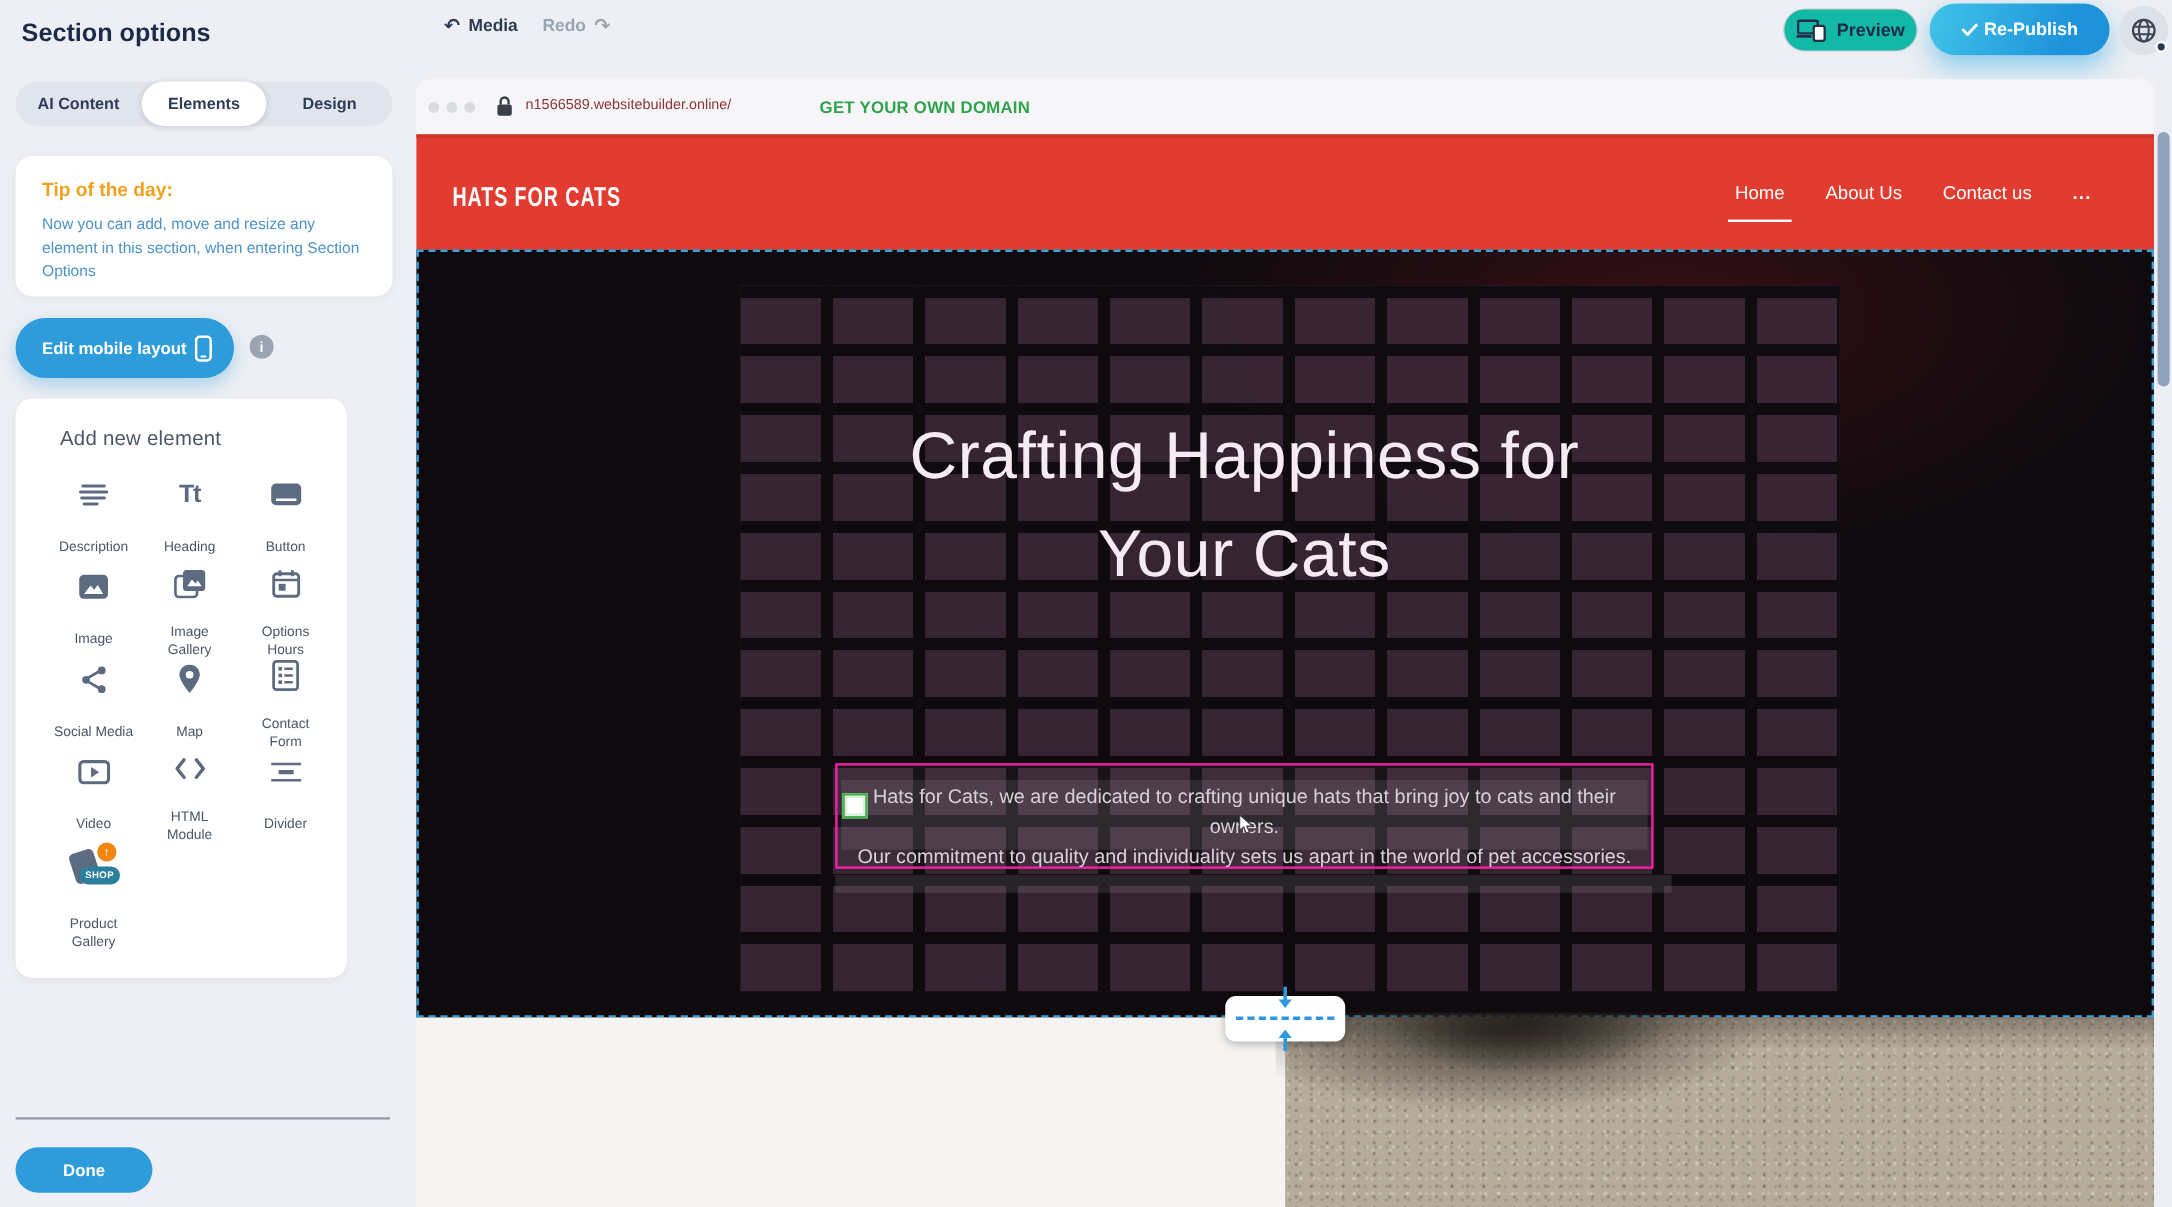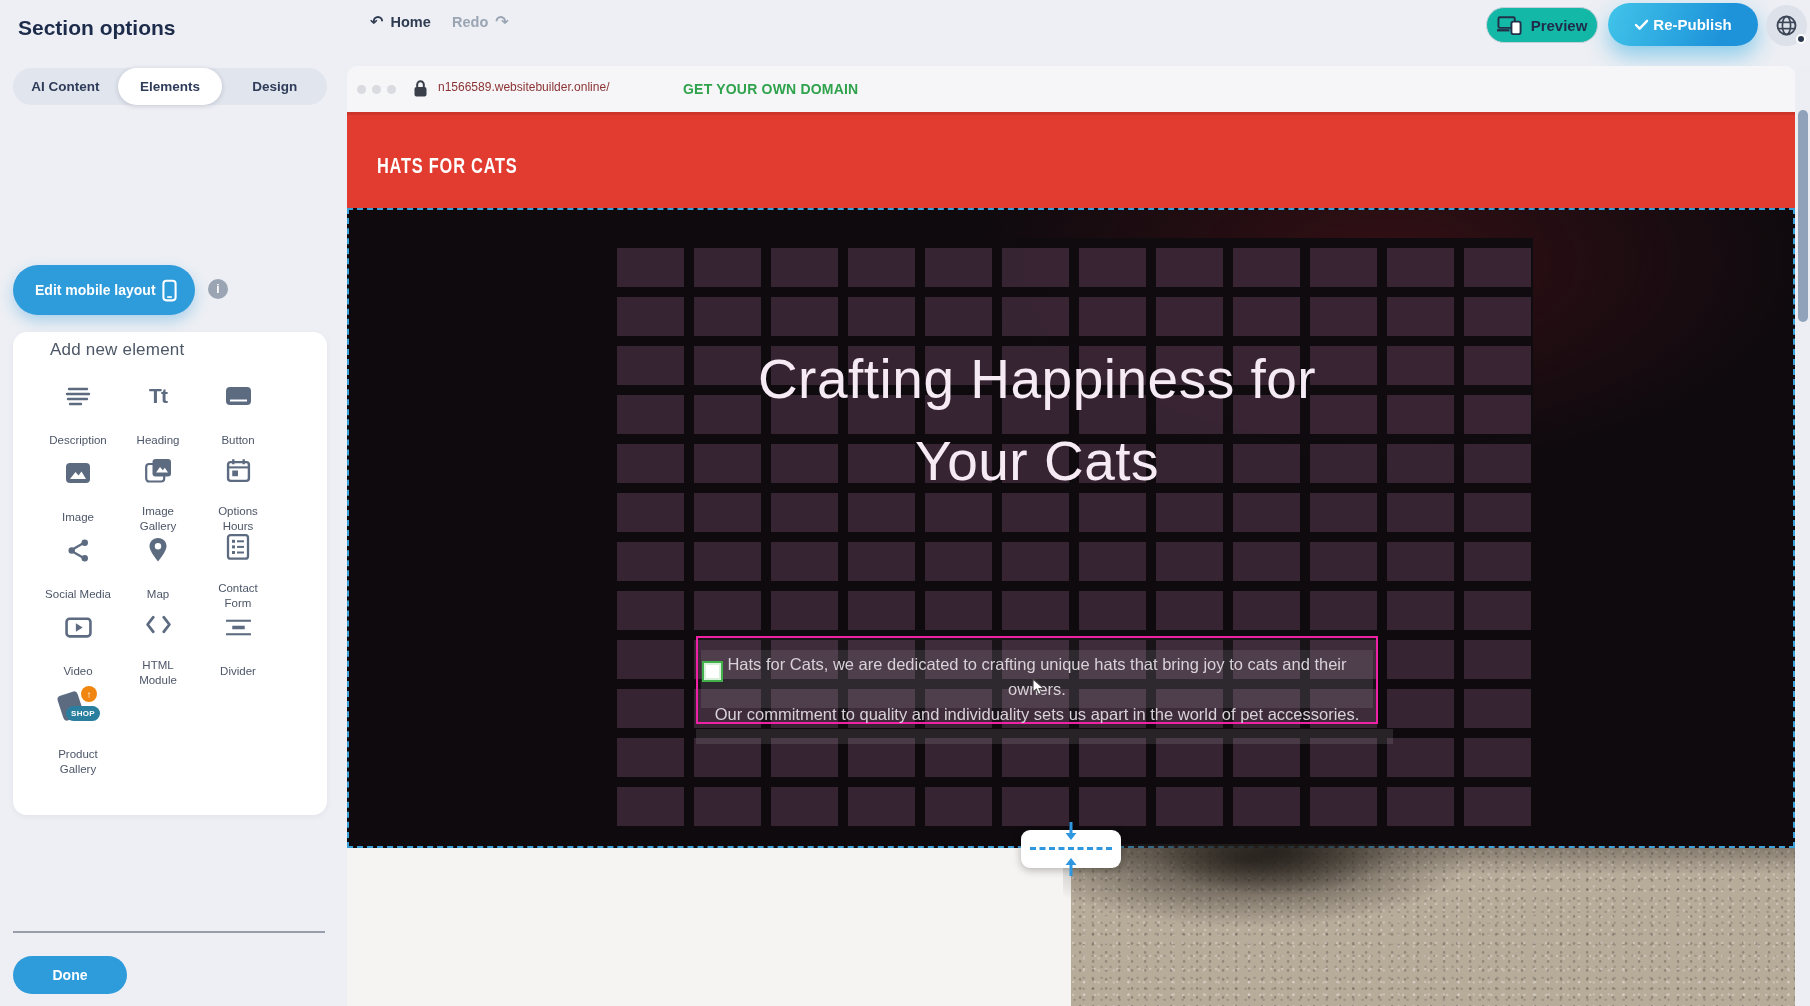--- a/index.html
+++ b/index.html
@@ -21,21 +21,21 @@
   
   .tabs { position:absolute; left:13px; top:68px; width:314px; height:37px; background:#e1e5ed; border-radius:19px; display:flex; align-items:center; }
   .tab { flex:1; text-align:center; font-size:13.5px; font-weight:700; color:#2e3c5a; height:100%; display:flex; align-items:center; justify-content:center; cursor:pointer; }
   .tab.active { background:#fff; border-radius:19px; box-shadow:0 1px 5px rgba(20,30,60,.18); }
   .card { position:absolute; left:13px; background:#fff; border-radius:14px; box-shadow:0 2px 6px rgba(30,40,70,.05); }
   .tip-card { top:130px; width:314px; height:117px; padding:20px 22px; }
   .tip-title { font-size:16px; font-weight:700; color:#f0a21f; margin-bottom:9px; }
   .tip-body { font-size:13px; line-height:1.5; color:#4e93c6; }
   .edit-mobile-btn { position:absolute; left:13px; top:265px; width:182px; height:50px; border-radius:25px; background:#2e9bdb; box-shadow:0 6px 14px rgba(46,155,219,.35); display:flex; align-items:center; justify-content:space-between; padding:0 18px 0 22px; color:#fff; font-size:14px; font-weight:700; cursor:pointer; }
   .info-btn { position:absolute; left:208px; top:279px; width:20px; height:20px; border-radius:50%; background:#9aa4b3; color:#fff; font-size:12px; font-weight:700; display:flex; align-items:center; justify-content:center; cursor:pointer; }
-  .add-card { top:332px; width:314px; height:483px; padding:8px 0 0 0; }
+  .add-card { top:332px; width:276px; height:483px; padding:24px 0 0 0; }
   .add-title { font-size:17px; color:#4d5766; letter-spacing:.2px; padding-left:37px; }
   .el-grid { margin:20px 0 0 25px; display:grid; grid-template-columns:repeat(3,80px); grid-auto-rows:77px; }
   .el-cell { display:flex; flex-direction:column; align-items:center; cursor:pointer; }
   .el-icon { height:32px; display:flex; align-items:center; justify-content:center; color:#5d6b80; }
   .el-label { margin-top:21px; font-size:11.5px; line-height:1.3; color:#4c5668; text-align:center; white-space:pre-line; max-width:80px; }
   .tt { font-size:21px; font-weight:700; color:#5d6b80; letter-spacing:-1px; }
   .pg-wrap { position:relative; width:44px; height:38px; }
   .pg-card { position:absolute; left:4px; top:5px; width:21px; height:26px; background:#5d6b80; border-radius:4px; transform:rotate(-18deg); }
   .pg-tri { position:absolute; left:4px; bottom:4px; width:0; height:0; border-left:6px solid transparent; border-right:6px solid transparent; border-bottom:8px solid #aab3bf; transform:rotate(-18deg); }
   .pg-up { position:absolute; right:3px; top:-2px; width:16px; height:16px; border-radius:50%; background:#f0860f; color:#fff; font-size:10px; font-weight:700; display:flex; align-items:center; justify-content:center; }
@@ -103,21 +103,21 @@
 </style>
 </head>
 <body>
 
 <div class="stage">
 
   <div class="app-title">Section options</div>
 
   <div class="history-btn" id="undo">
     <span class="curve-glyph">↶</span>
-    <span>Home</span>
+    <span>Media</span>
   </div>
   <div class="history-btn" id="redo">
     <span>Redo</span>
     <span class="curve-glyph">↷</span>
   </div>
 
   <div class="preview-btn">
     <span>
       <svg width="25" height="20" viewBox="0 0 26 20">
         <rect x="1.5" y="2" width="17" height="11" rx="1.5" fill="none" stroke="#22304a" stroke-width="2"></rect>
@@ -150,20 +150,24 @@
         <i></i>
       </span>
   </div>
 
   <div class="tabs">
     <div class="tab">AI Content</div>
     <div class="tab active">Elements</div>
     <div class="tab">Design</div>
   </div>
 
+  <div class="card tip-card">
+    <div class="tip-title">Tip of the day:</div>
+    <div class="tip-body">Now you can add, move and resize any element in this section, when entering Section Options</div>
+  </div>
 
   <div class="edit-mobile-btn">
     <span>Edit mobile layout</span>
     <span>
       <svg width="15" height="23" viewBox="0 0 16 24">
         <rect x="1.5" y="1.5" width="13" height="21" rx="3.2" fill="none" stroke="#fff" stroke-width="2.2"></rect>
         <line x1="5.5" y1="19" x2="10.5" y2="19" stroke="#fff" stroke-width="1.8"></line>
       </svg>
     </span>
   </div>
@@ -344,20 +348,26 @@
           <rect x="1.5" y="8" width="12" height="9.5" rx="2" fill="#3a3f4a"></rect>
           <path d="M4.2 8 V5.6 a3.3 3.3 0 0 1 6.6 0 V8" fill="none" stroke="#3a3f4a" stroke-width="2"></path>
         </svg>
       </span>
       <span class="chrome-url">n1566589.websitebuilder.online/</span>
       <span class="chrome-cta">GET YOUR OWN DOMAIN</span>
     </div>
 
     <div class="site-header">
       <div class="site-logo">HATS FOR CATS</div>
+      <div class="site-nav">
+        <span class="nav-item active">Home</span>
+        <span class="nav-item">About Us</span>
+        <span class="nav-item">Contact us</span>
+        <span class="nav-item nav-more">...</span>
+      </div>
     </div>
 
     <div class="hero">
       <div class="grid-overlay"></div>
       <div class="hero-content">
         <div class="hero-title">
           <div>Crafting Happiness for</div>
           <div>Your Cats</div>
         </div>
         <div class="pink-box">

